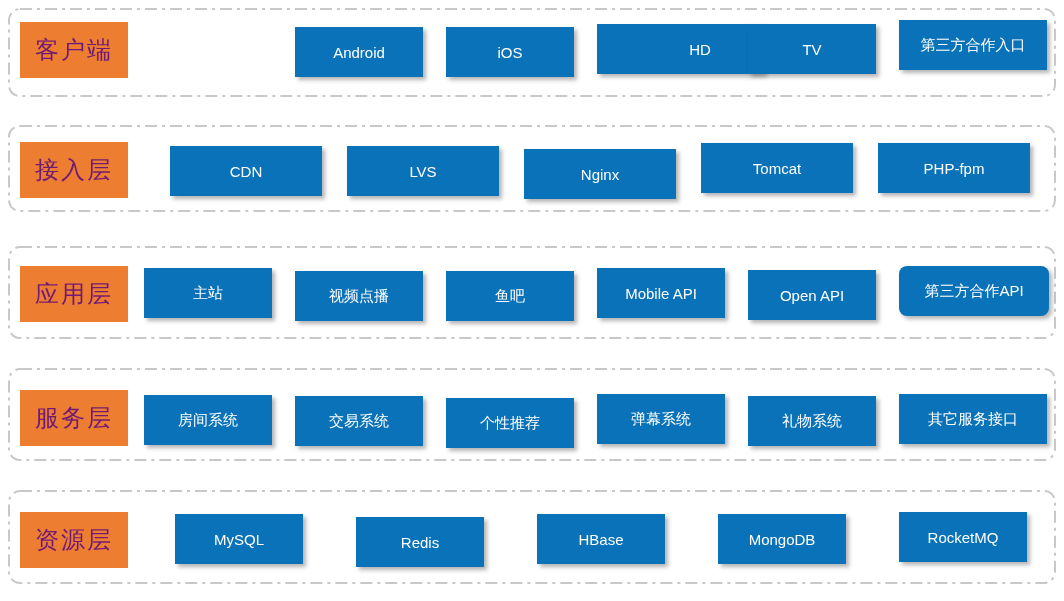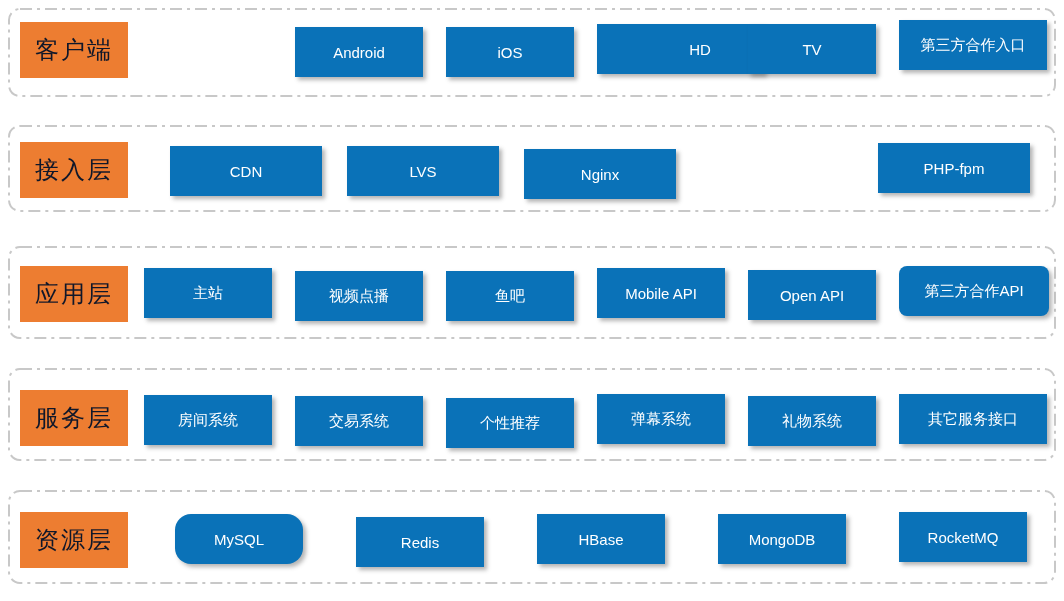--- a/index.html
+++ b/index.html
@@ -30,21 +30,21 @@
     stroke: var(--border-color, #c8c8c8);
     stroke-width: 2;
     stroke-dasharray: 12 5 3 5;
   }
   .layer-label {
     position: absolute;
     left: 12px;
     width: 108px;
     height: 56px;
     background: var(--label-bg, #ed7d31);
-    color: #0f172a;
+    color: #701a75;
     font-size: 24px;
     letter-spacing: 2px;
     display: flex;
     align-items: center;
     justify-content: center;
     white-space: nowrap;
   }
   .node-box {
     position: absolute;
     height: 50px;
@@ -74,20 +74,21 @@
       <div class="node-box" style="left: 891px; top: 12px; width: 148px;">第三方合作入口</div>
     </section>
     <section class="layer-row" style="top: 125px; height: 87px;">
       <svg width="1048" height="87" class="dash-border">
         <rect x="1" y="1" width="1046" height="85" rx="11"></rect>
       </svg>
       <div class="layer-label" style="top: 17px;">接入层</div>
       <div class="node-box" style="left: 162px; top: 21px; width: 152px; text-align: center;">CDN</div>
       <div class="node-box" style="left: 339px; top: 21px; width: 152px;">LVS</div>
       <div class="node-box" style="left: 516px; top: 24px; width: 152px;">Nginx</div>
+      <div class="node-box" style="left: 693px; top: 18px; width: 152px;">Tomcat</div>
       <div class="node-box" style="left: 870px; top: 18px; width: 152px;">PHP-fpm</div>
     </section>
     <section class="layer-row" style="top: 246px; height: 93px;">
       <svg width="1048" height="93" class="dash-border">
         <rect x="1" y="1" width="1046" height="91" rx="11"></rect>
       </svg>
       <div class="layer-label" style="top: 20px;">应用层</div>
       <div class="node-box" style="left: 136px; top: 22px; width: 128px;">主站</div>
       <div class="node-box" style="left: 287px; top: 25px; width: 128px;">视频点播</div>
       <div class="node-box" style="left: 438px; top: 25px; width: 128px;">鱼吧</div>
@@ -105,19 +106,19 @@
       <div class="node-box" style="left: 438px; top: 30px; width: 128px;">个性推荐</div>
       <div class="node-box" style="left: 589px; top: 26px; width: 128px;">弹幕系统</div>
       <div class="node-box" style="left: 740px; top: 28px; width: 128px;">礼物系统</div>
       <div class="node-box" style="left: 891px; top: 26px; width: 148px;">其它服务接口</div>
     </section>
     <section class="layer-row" style="top: 490px; height: 94px;">
       <svg width="1048" height="94" class="dash-border">
         <rect x="1" y="1" width="1046" height="92" rx="11"></rect>
       </svg>
       <div class="layer-label" style="top: 22px;">资源层</div>
-      <div class="node-box" style="left: 167px; top: 24px; width: 128px; border-radius: 16px;">MySQL</div>
+      <div class="node-box" style="left: 167px; top: 24px; width: 128px;">MySQL</div>
       <div class="node-box" style="left: 348px; top: 27px; width: 128px;">Redis</div>
       <div class="node-box" style="left: 529px; top: 24px; width: 128px;">HBase</div>
       <div class="node-box" style="left: 710px; top: 24px; width: 128px;">MongoDB</div>
       <div class="node-box" style="left: 891px; top: 22px; width: 128px;">RocketMQ</div>
     </section>
   </div>
 
 </body></html>

